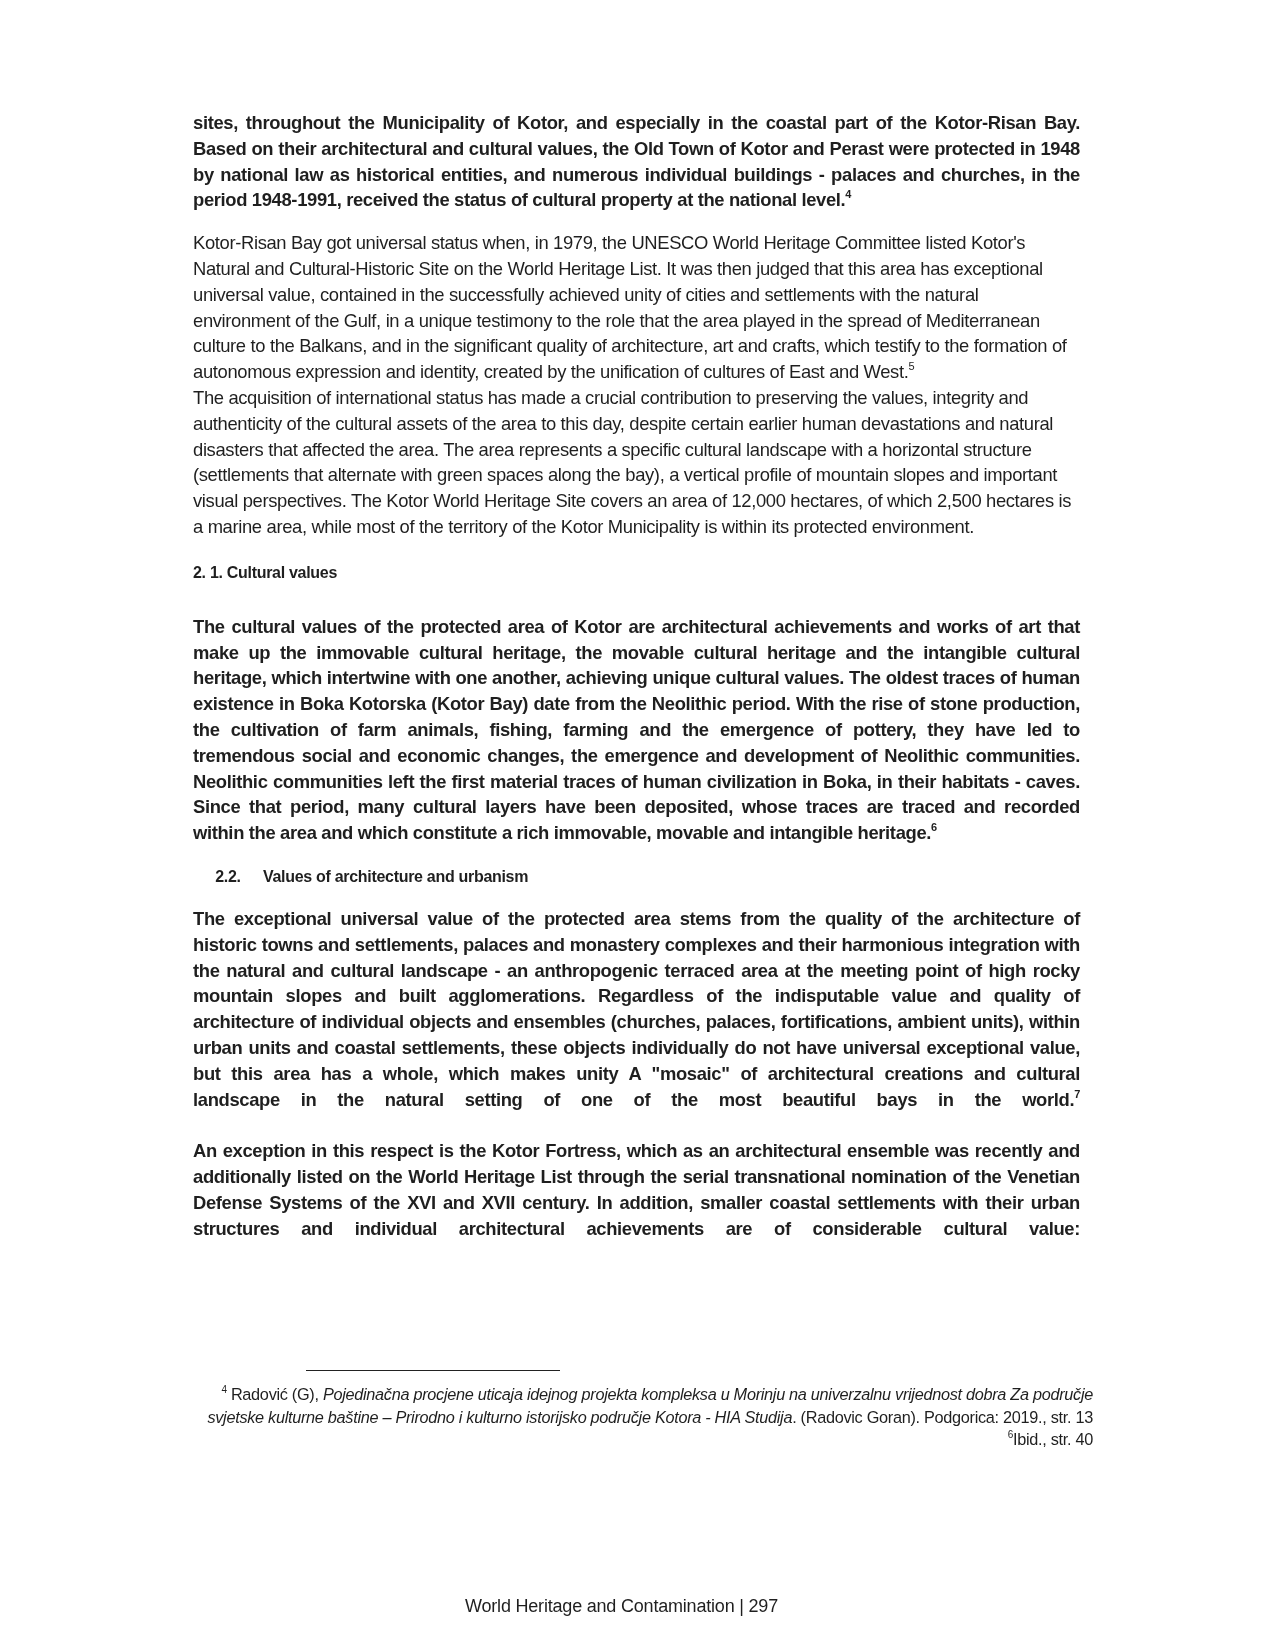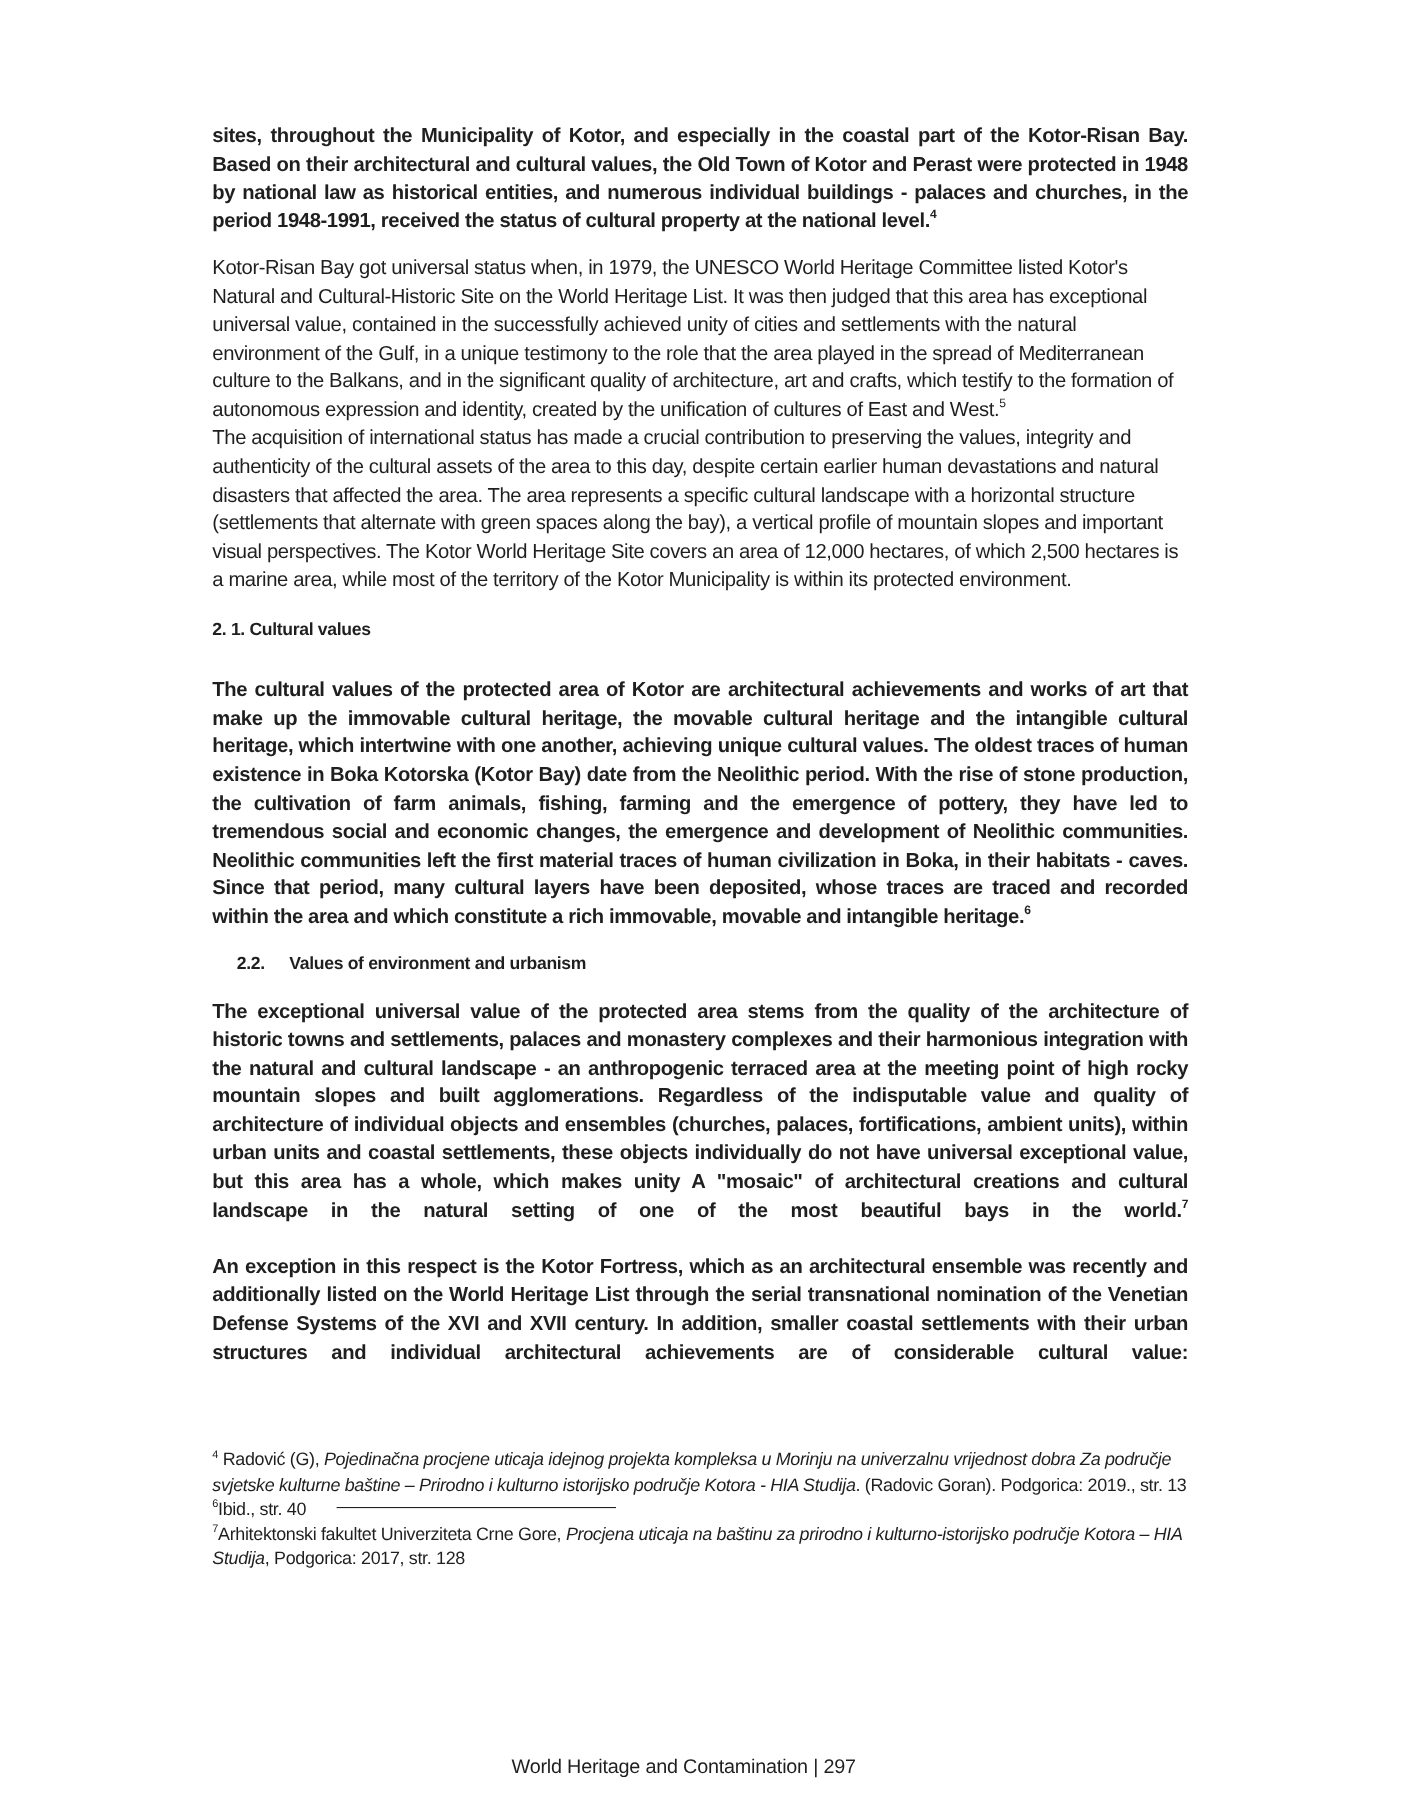--- a/index.html
+++ b/index.html
@@ -9,48 +9,47 @@
   p { margin: 0; font-size: 18.4px; line-height: 25.8px; letter-spacing: -0.35px; }
   .just { text-align: justify; font-weight: bold; }
   .gap { height: 17px; }
   sup { font-size: 11px; vertical-align: 8px; line-height: 0; }
   h2 { margin: 0; font-size: 16px; font-weight: bold; line-height: 26px; letter-spacing: -0.3px; color: #1f1f1f; }
   .h-cultural { margin-top: 20px; margin-bottom: 28px; }
   .h-arch { margin-top: 18px; margin-bottom: 16px; }
   .h-arch .num { display: inline-block; width: 70px; text-align: center; }
   .last-line-justify { text-align-last: justify; }
   .fn-rule { position: absolute; left: 306px; top: 1370px; width: 254px; border-top: 1.3px solid #222; }
-  .footnotes { position: absolute; left: 193px; top: 1316px; width: 900px; }
+  .footnotes { position: absolute; left: 193px; top: 1383px; width: 900px; text-align: right; }
   .fn { font-size: 16.3px; line-height: 22.5px; letter-spacing: -0.3px; margin: 0; }
   .fn sup { font-size: 10px; vertical-align: 7px; }
   .footer { position: absolute; top: 1596px; left: 0; width: 1243px; text-align: center;
             font-size: 18px; letter-spacing: -0.2px; color: #1f1f1f; }
   em { font-style: italic; }
 </style>
 </head>
 <body>
 
 <div class="page">
   <p class="just"><span>sites, throughout the Municipality of Kotor, and especially in the coastal part of the Kotor-Risan Bay. Based on their architectural and cultural values, the Old Town of Kotor and Perast were protected in 1948 by national law as historical entities, and numerous individual buildings - palaces and churches, in the period 1948-1991, received the status of cultural property at the national level.</span><sup>4</sup></p>
   <div class="gap"></div>
   <p><span>Kotor-Risan Bay got universal status when, in 1979, the UNESCO World Heritage Committee listed Kotor's Natural and Cultural-Historic Site on the World Heritage List. It was then judged that this area has exceptional universal value, contained in the successfully achieved unity of cities and settlements with the natural environment of the Gulf, in a unique testimony to the role that the area played in the spread of Mediterranean culture to the Balkans, and in the significant quality of architecture, art and crafts, which testify to the formation of autonomous expression and identity, created by the unification of cultures of East and West.</span><sup>5</sup></p>
   <p>The acquisition of international status has made a crucial contribution to preserving the values, integrity and authenticity of the cultural assets of the area to this day, despite certain earlier human devastations and natural disasters that affected the area. The area represents a specific cultural landscape with a horizontal structure (settlements that alternate with green spaces along the bay), a vertical profile of mountain slopes and important visual perspectives. The Kotor World Heritage Site covers an area of 12,000 hectares, of which 2,500 hectares is a marine area, while most of the territory of the Kotor Municipality is within its protected environment.</p>
 
   <h2 class="h-cultural">2. 1. Cultural values</h2>
 
   <p class="just"><span>The cultural values of the protected area of Kotor are architectural achievements and works of art that make up the immovable cultural heritage, the movable cultural heritage and the intangible cultural heritage, which intertwine with one another, achieving unique cultural values. The oldest traces of human existence in Boka Kotorska (Kotor Bay) date from the Neolithic period. With the rise of stone production, the cultivation of farm animals, fishing, farming and the emergence of pottery, they have led to tremendous social and economic changes, the emergence and development of Neolithic communities. Neolithic communities left the first material traces of human civilization in Boka, in their habitats - caves. Since that period, many cultural layers have been deposited, whose traces are traced and recorded within the area and which constitute a rich immovable, movable and intangible heritage.</span><sup>6</sup></p>
 
-  <h2 class="h-arch"><span class="num">2.2.</span><span>Values of environment and urbanism</span></h2>
+  <h2 class="h-arch"><span class="num">2.2.</span><span>Values of architecture and urbanism</span></h2>
 
   <p class="just last-line-justify"><span>The exceptional universal value of the protected area stems from the quality of the architecture of historic towns and settlements, palaces and monastery complexes and their harmonious integration with the natural and cultural landscape - an anthropogenic terraced area at the meeting point of high rocky mountain slopes and built agglomerations. Regardless of the indisputable value and quality of architecture of individual objects and ensembles (churches, palaces, fortifications, ambient units), within urban units and coastal settlements, these objects individually do not have universal exceptional value, but this area has a whole, which makes unity A "mosaic" of architectural creations and cultural landscape in the natural setting of one of the most beautiful bays in the world.</span><sup>7</sup></p>
   <div class="gap" style="height:26px"></div>
   <p class="just last-line-justify">An exception in this respect is the Kotor Fortress, which as an architectural ensemble was recently and additionally listed on the World Heritage List through the serial transnational nomination of the Venetian Defense Systems of the XVI and XVII century. In addition, smaller coastal settlements with their urban structures and individual architectural achievements are of considerable cultural value:</p>
 </div>
 
 <div class="fn-rule"></div>
 
 <div class="footnotes">
   <p class="fn"><sup>4</sup> <span>Radović (G), </span><em>Pojedinačna procjene uticaja idejnog projekta kompleksa u Morinju na univerzalnu vrijednost dobra Za područje svjetske kulturne baštine – Prirodno i kulturno istorijsko područje Kotora - HIA Studija</em><span>. (Radovic Goran). Podgorica: 2019., str. 13</span></p>
   <p class="fn"><sup>6</sup><span>Ibid., str. 40</span></p>
-  <p class="fn"><sup>7</sup><span>Arhitektonski fakultet Univerziteta Crne Gore, </span><em>Procjena uticaja na baštinu za prirodno i kulturno-istorijsko područje Kotora – HIA Studija</em><span>, Podgorica: 2017, str. 128</span></p>
 </div>
 
 <div class="footer">World Heritage and Contamination | 297</div>
 
 </body></html>

